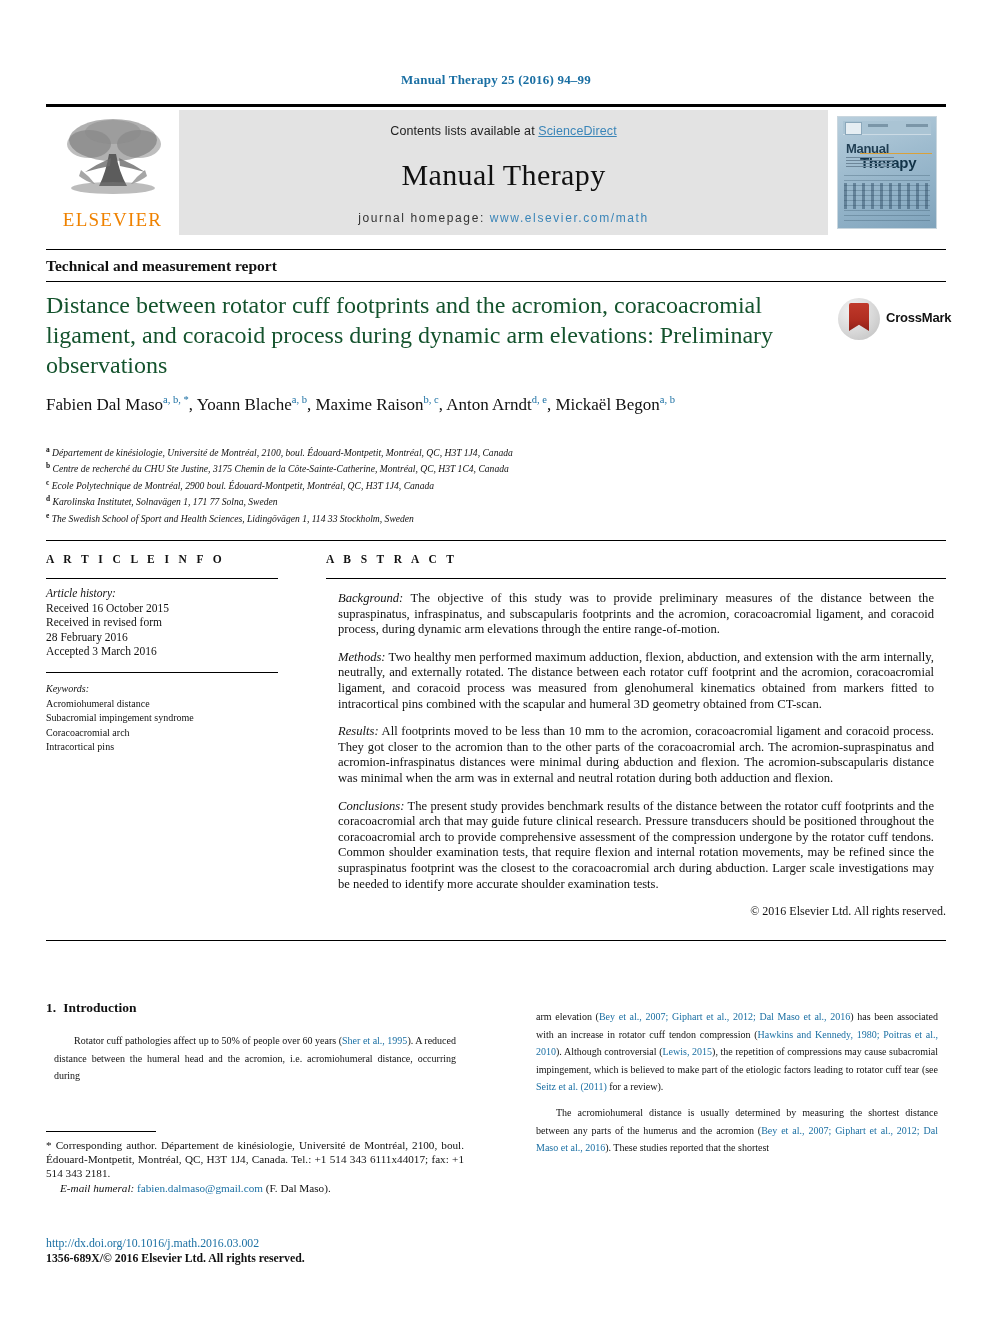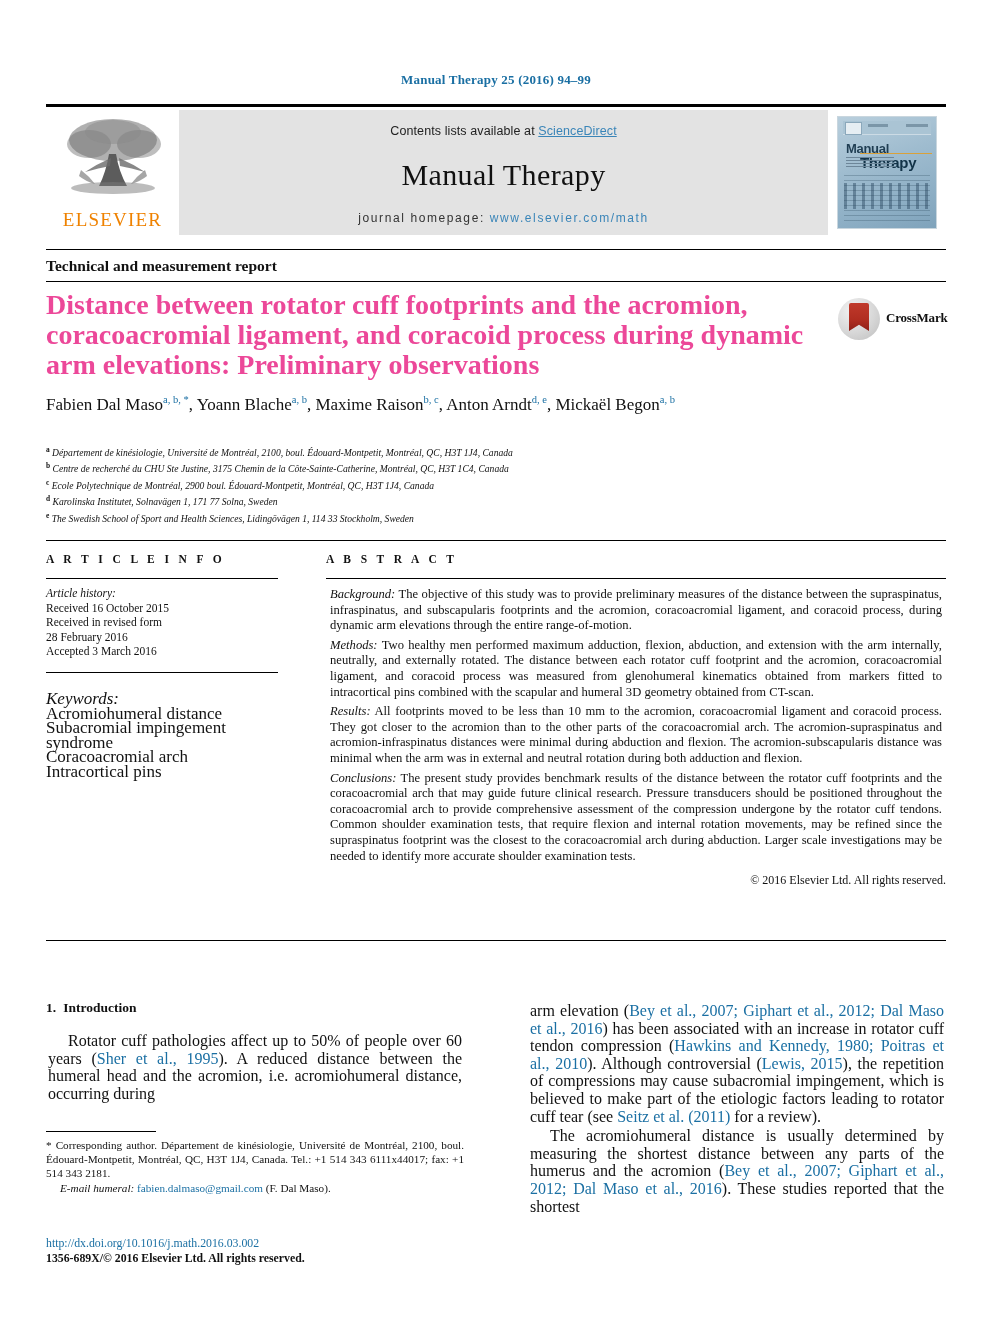--- a/index.html
+++ b/index.html
@@ -194,24 +194,23 @@
     width: 900px;
     border-top: 1px solid #000;
   }
 
   
   .title {
     position: absolute;
     left: 46px; top: 290px;
     width: 770px;
     font-family: "Liberation Serif", serif;
-    font-size: 28px;
+    font-size: 24px;
     line-height: 30px;
-    color: #ec4899;
-    font-weight: bold;
+    color: #14532d;
   }
   .crossmark {
     position: absolute;
     left: 838px; top: 296px;
     width: 108px;
     height: 46px;
   }
   .cm-badge {
     position: absolute; left: 0; top: 2px;
     width: 42px; height: 42px; border-radius: 50%;
@@ -219,21 +218,21 @@
   }
   .cm-badge::after {
     content:""; position:absolute; left:11px; top:5px;
     width:20px; height:28px;
     background: linear-gradient(180deg,#c0392b 0%, #b02d20 60%, #8e2018 100%);
     border-radius: 2px 2px 0 0;
     clip-path: polygon(0 0, 100% 0, 100% 100%, 50% 78%, 0 100%);
   }
   .cm-text {
     position: absolute; left: 48px; top: 14px;
-    font-family: Liberation Serif, serif;
+    font-family: Liberation Sans, sans-serif;
     font-weight: bold;
     font-size: 13px;
     color: #111;
     letter-spacing: -0.2px;
   }
 
   
   .authors {
     position: absolute;
     left: 46px; top: 388px;
@@ -298,37 +297,37 @@
     font-size: 11.5px;
     line-height: 14.6px;
     color: #111;
   }
   .info-body .lbl { font-style: italic; }
   .kw-rule {
     margin-top: 13px;
     border-top: 1px solid #000;
   }
   .kw-body {
-    margin-top: 19px;
-    font-family: "Liberation Serif", serif;
-    font-size: 17px;
+    margin-top: 9px;
+    font-family: "Liberation Serif", serif;
+    font-size: 10px;
     line-height: 14.6px;
     color: #111;
   }
   .kw-body .lbl { font-style: italic; }
 
   .abs-body {
     margin-top: 8px;
     font-family: "Liberation Serif", serif;
     font-size: 12.6px;
     line-height: 15.6px;
     color: #111;
     text-align: justify;
   }
-  .abs-body p { margin: 4px; }
+  .abs-body p { margin: 12px; }
   .abs-body .lbl { font-style: italic; }
   .copyright {
     margin-top: 9px;
     text-align: right;
     font-family: "Liberation Serif", serif;
     font-size: 12px;
   }
 
   
   .body-col-left {
@@ -344,25 +343,25 @@
   .h2 {
     font-family: "Liberation Serif", serif;
     font-weight: bold;
     font-size: 13.5px;
     color: #111;
     margin: 0 0 16px 0;
   }
   .h2 .num { margin-right: 7px; }
   .bodytext {
     font-family: "Liberation Serif", serif;
-    font-size: 16px;
+    font-size: 10px;
     line-height: 17.6px;
     color: #111;
     text-align: justify;
-    margin: 2px;
+    margin: 8px;
   }
   .bodytext.indent { text-indent: 20px; }
   a.ref, .ref {
     color: #1a6fa3;
     text-decoration: none;
   }
 
   
   .foot-rule {
     position: absolute;

